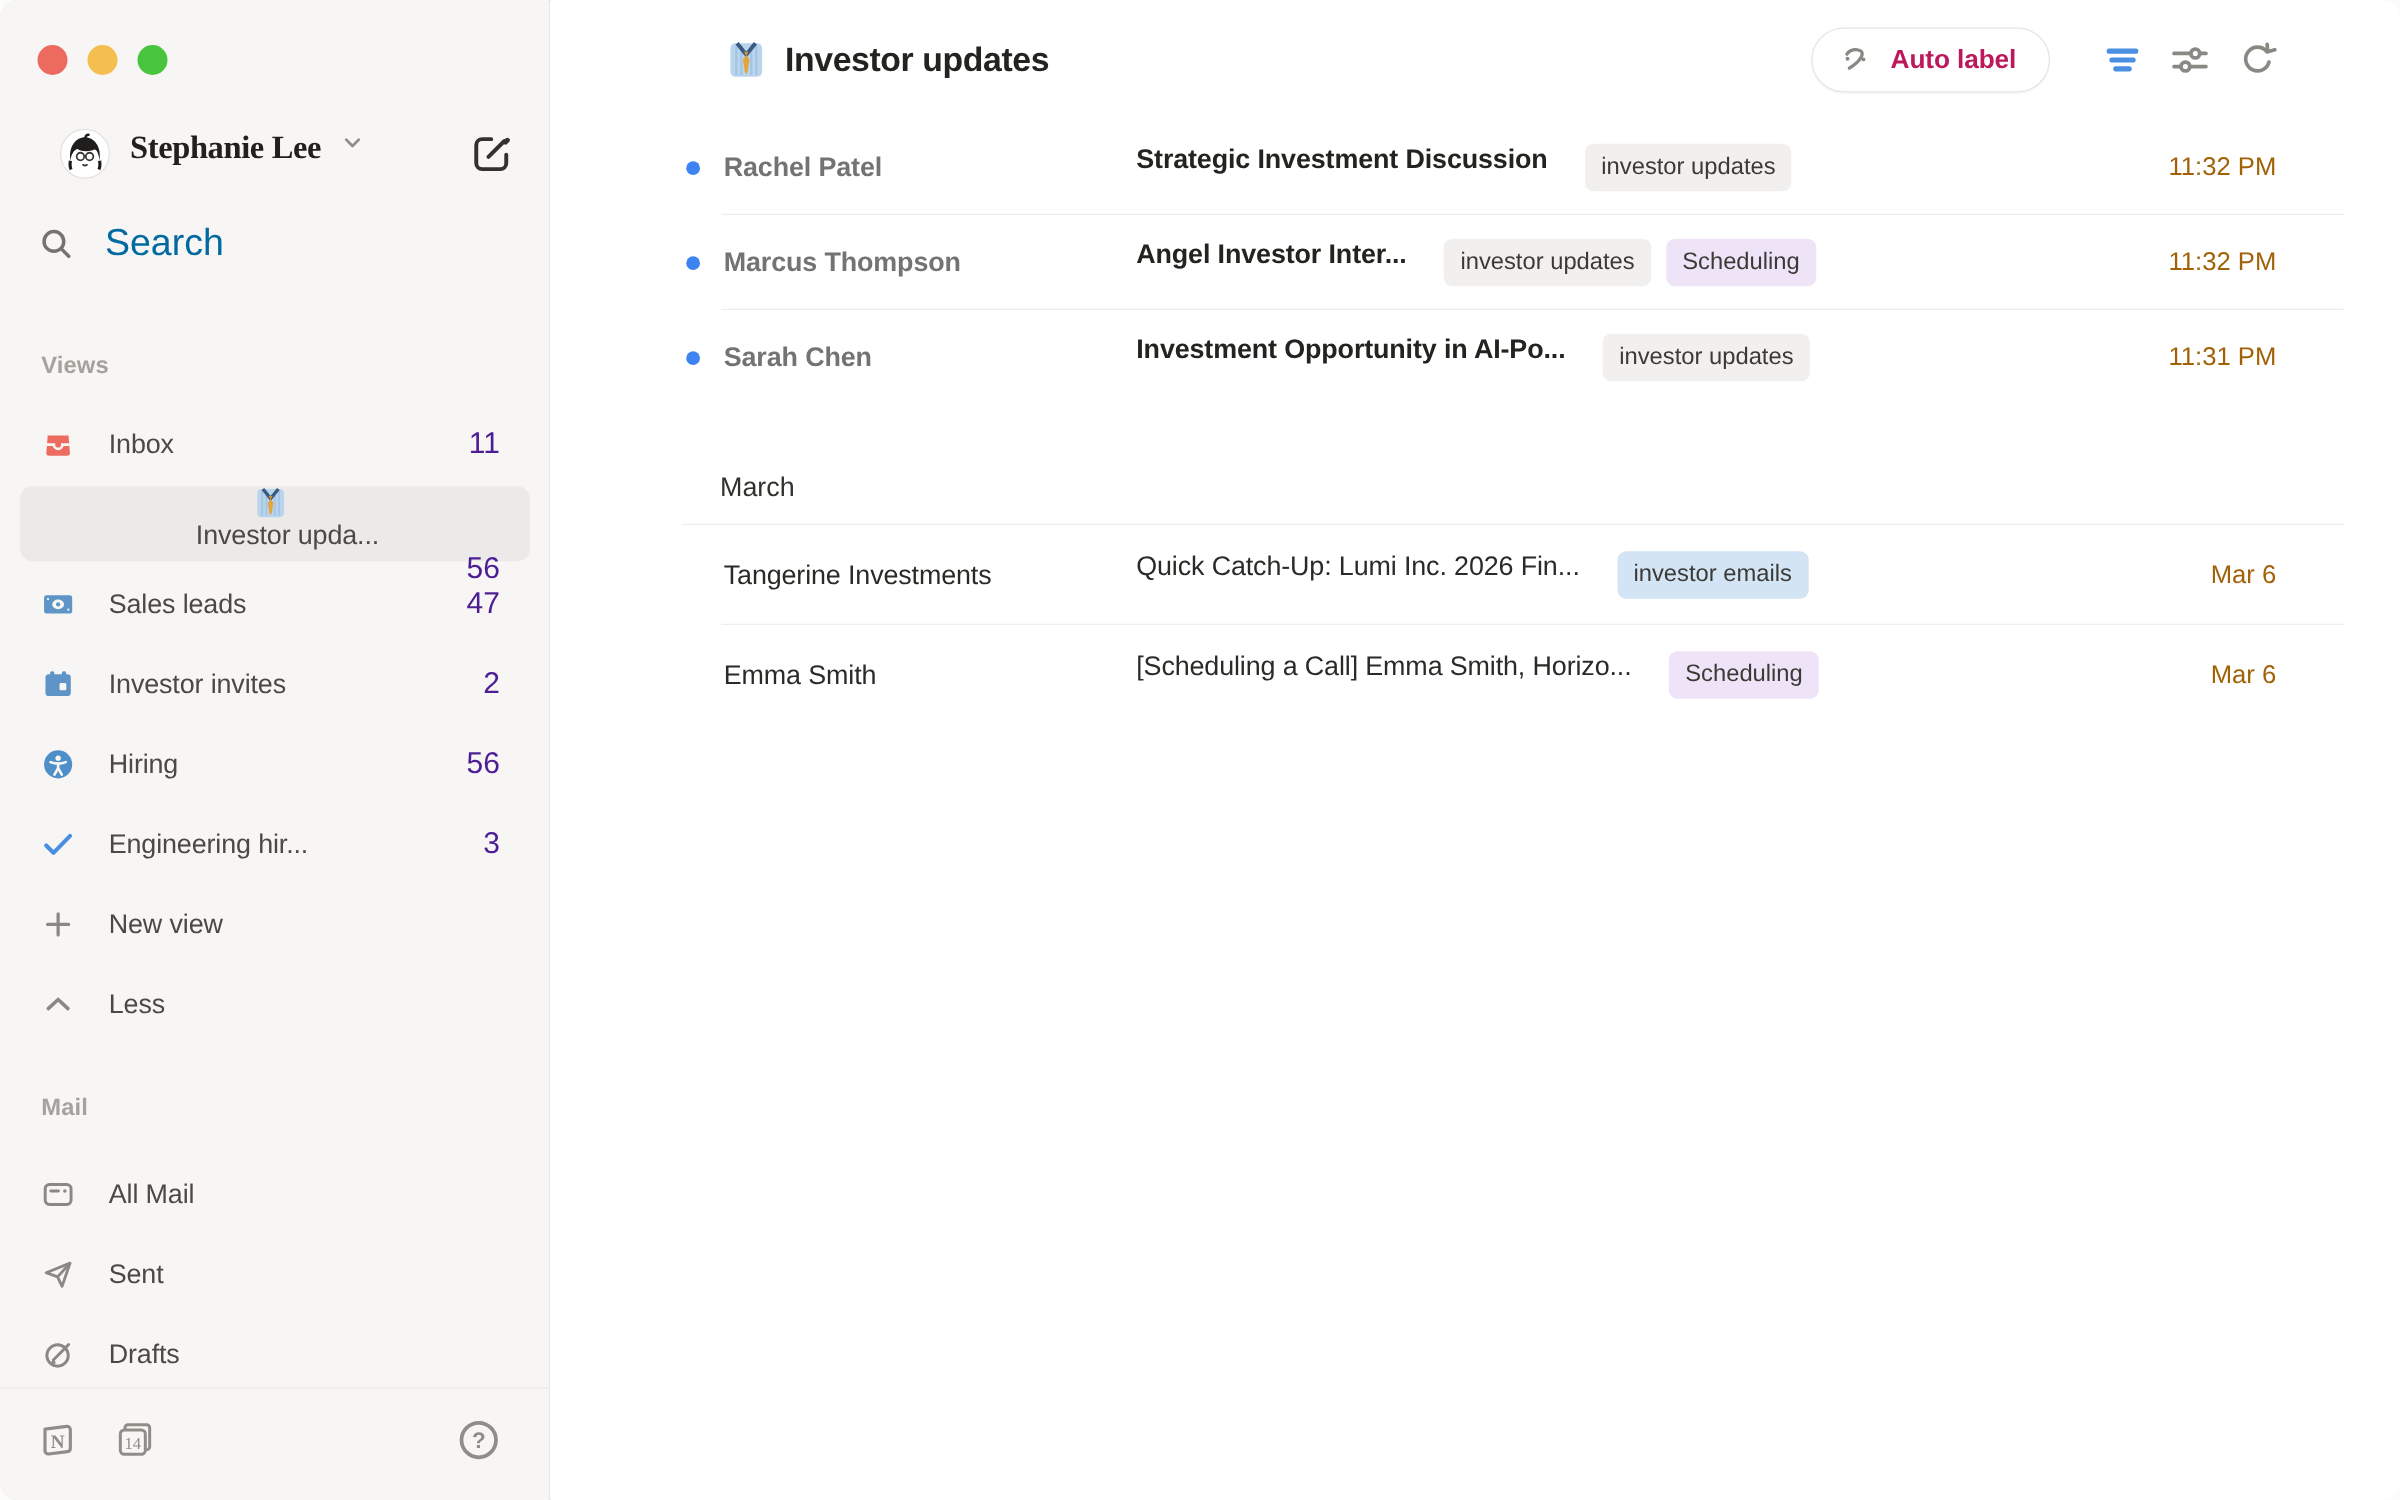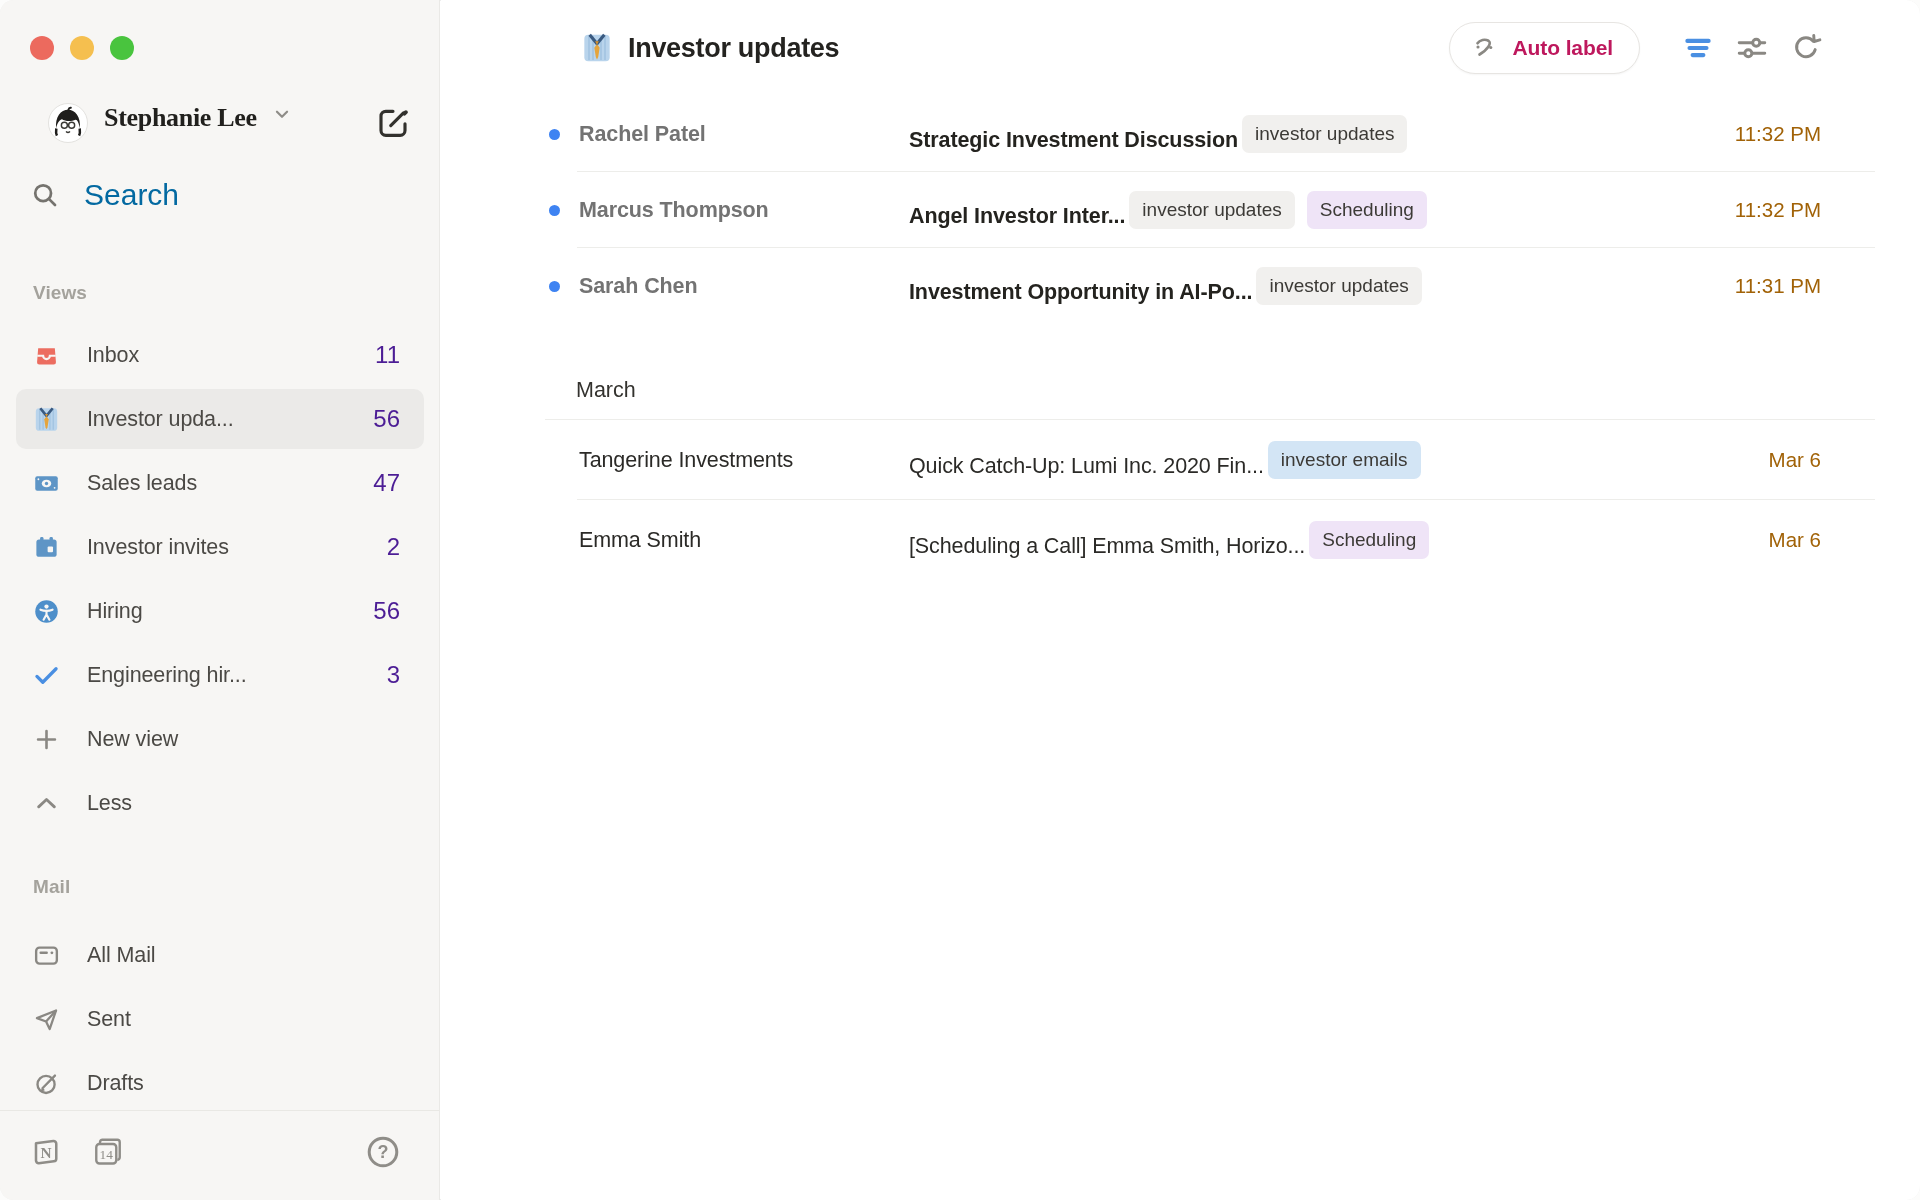--- a/index.html
+++ b/index.html
@@ -34,21 +34,21 @@
   .views-label { top:282px; }
   .mail-label { top:876px; }
 
   .nav { position:absolute; left:16px; right:15px; }
   .nav-views { top:325px; }
   .nav-mail { top:925px; }
   .nav-item {
     height:60px; margin-bottom:4px; border-radius:10px;
     display:flex; align-items:center; padding:0 24px 0 17px; cursor:pointer;
   }
-  .nav-item.selected { background:var(--selected_bg); }
+  .nav-item.selected { background:var(--selected_bg);flex-direction:column; }
   .nav-icon { width:27px; height:27px; display:flex; align-items:center; justify-content:center; flex-shrink:0; color:#8a8883; }
   .nav-label { margin-left:27px; font-size:21.5px; font-weight:500; color:#4b4945; letter-spacing:-0.1px; white-space:nowrap; }
   .nav-count { margin-left:auto; font-size:24px; color:#4c1d95; font-weight:400; }
 
   .sidebar-divider { position:absolute; top:1110px; left:0; right:0; height:1px; background:#e9e8e4; }
   .sidebar-footer { position:absolute; top:1134px; left:30px; right:38px; display:flex; align-items:center; gap:30px; color:#8f8d88; }
   .foot-btn { background:none; border:none; cursor:pointer; color:#8f8d88; display:flex; padding:0; }
   .help-btn { margin-left:auto; }
 
   
@@ -66,21 +66,21 @@
   .hdr-icon-btn { width:44px; height:44px; margin-left:10px; background:none; border:none; cursor:pointer;
     display:flex; align-items:center; justify-content:center; color:#8a8883; }
   .hdr-icon-btn.filter-active { color:var(--accent_blue); }
 
   .rows { position:absolute; top:96px; left:0; right:0; }
   .mail-row { position:relative; height:76px; display:flex; align-items:center; padding:0 99px 0 138px; cursor:pointer; }
   .mail-row.tall { height:80px; }
   .mail-row.has-div::after { content:""; position:absolute; left:136px; right:45px; bottom:0; height:1px; background:#ededea; }
   .unread-dot { position:absolute; left:108px; top:50%; margin-top:-5.5px; width:11px; height:11px; border-radius:50%; background:var(--unread_dot); }
   .sender { width:330px; flex-shrink:0; font-size:21.5px; color:#737373; letter-spacing:-0.1px; white-space:nowrap; overflow:hidden; }
-  .subject-zone { display:flex; align-items:flex-end; gap:4px; min-width:0; }
+  .subject-zone { display:flex; align-items:flex-start; gap:30px; min-width:0; }
   .subject { font-size:21.5px; color:#24231f; letter-spacing:-0.1px; white-space:nowrap; }
   .mail-row.unread .sender { font-weight:700; }
   .mail-row.unread .subject { font-weight:600; }
   .mail-row.read .sender, .mail-row.read .subject { font-weight:400; color:#2b2a27; }
   .pills { display:flex; gap:12px; }
   .pill { height:38px; display:flex; align-items:center; padding:0 13px; border-radius:7px;
     font-size:19px; font-weight:500; color:#3c3a36; white-space:nowrap; }
   .pill-gray { background:var(--pill_gray); }
   .pill-purple { background:var(--pill_purple); }
   .pill-blue { background:var(--pill_blue); }
@@ -397,21 +397,21 @@
         <span class="time">11:31 PM</span>
       </div>
 
       <div class="section-head">
         <span class="section-title">March</span>
       </div>
 
       <div class="mail-row read tall has-div">
         <span class="sender">Tangerine Investments</span>
         <span class="subject-zone">
-          <span class="subject">Quick Catch-Up: Lumi Inc. 2020 Fin...</span>
+          <span class="subject">Quick Catch-Up: Lumi Inc. 2026 Fin...</span>
           <span class="pills">
             <span class="pill pill-blue">investor emails</span>
           </span>
         </span>
         <span class="time">Mar 6</span>
       </div>
 
       <div class="mail-row read tall">
         <span class="sender">Emma Smith</span>
         <span class="subject-zone">

